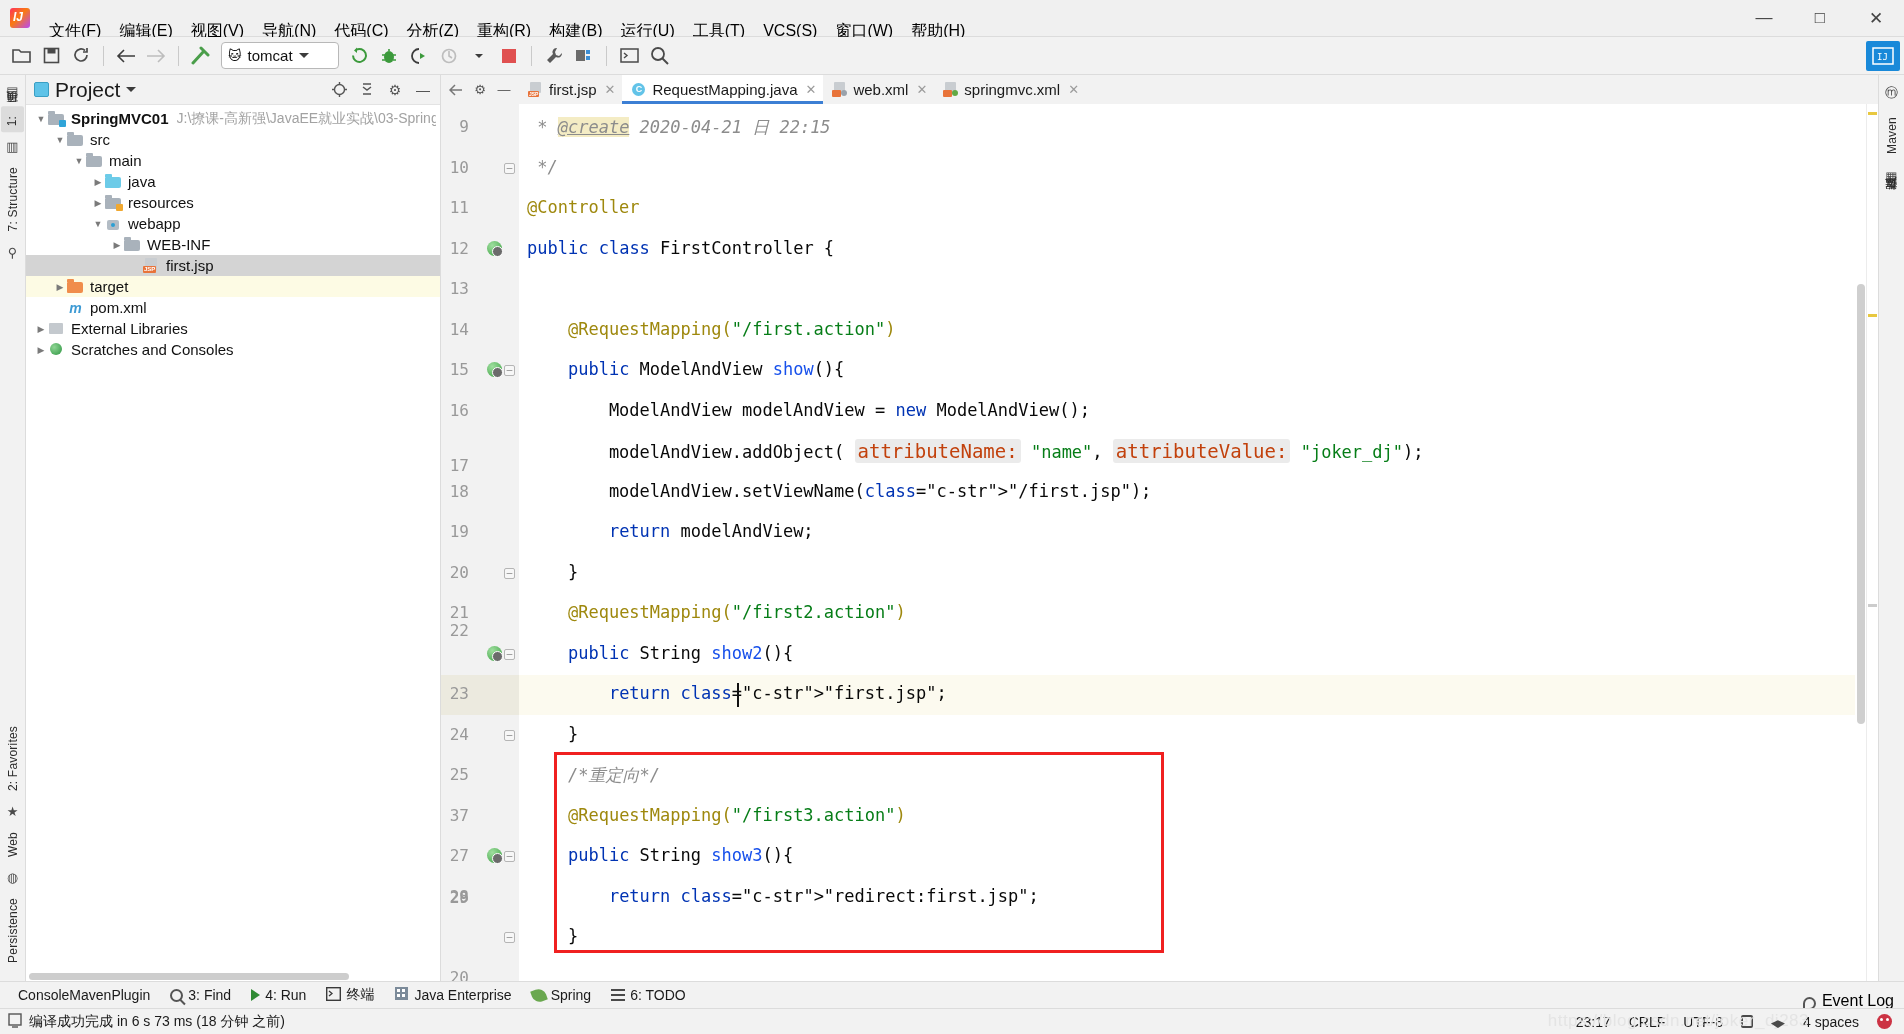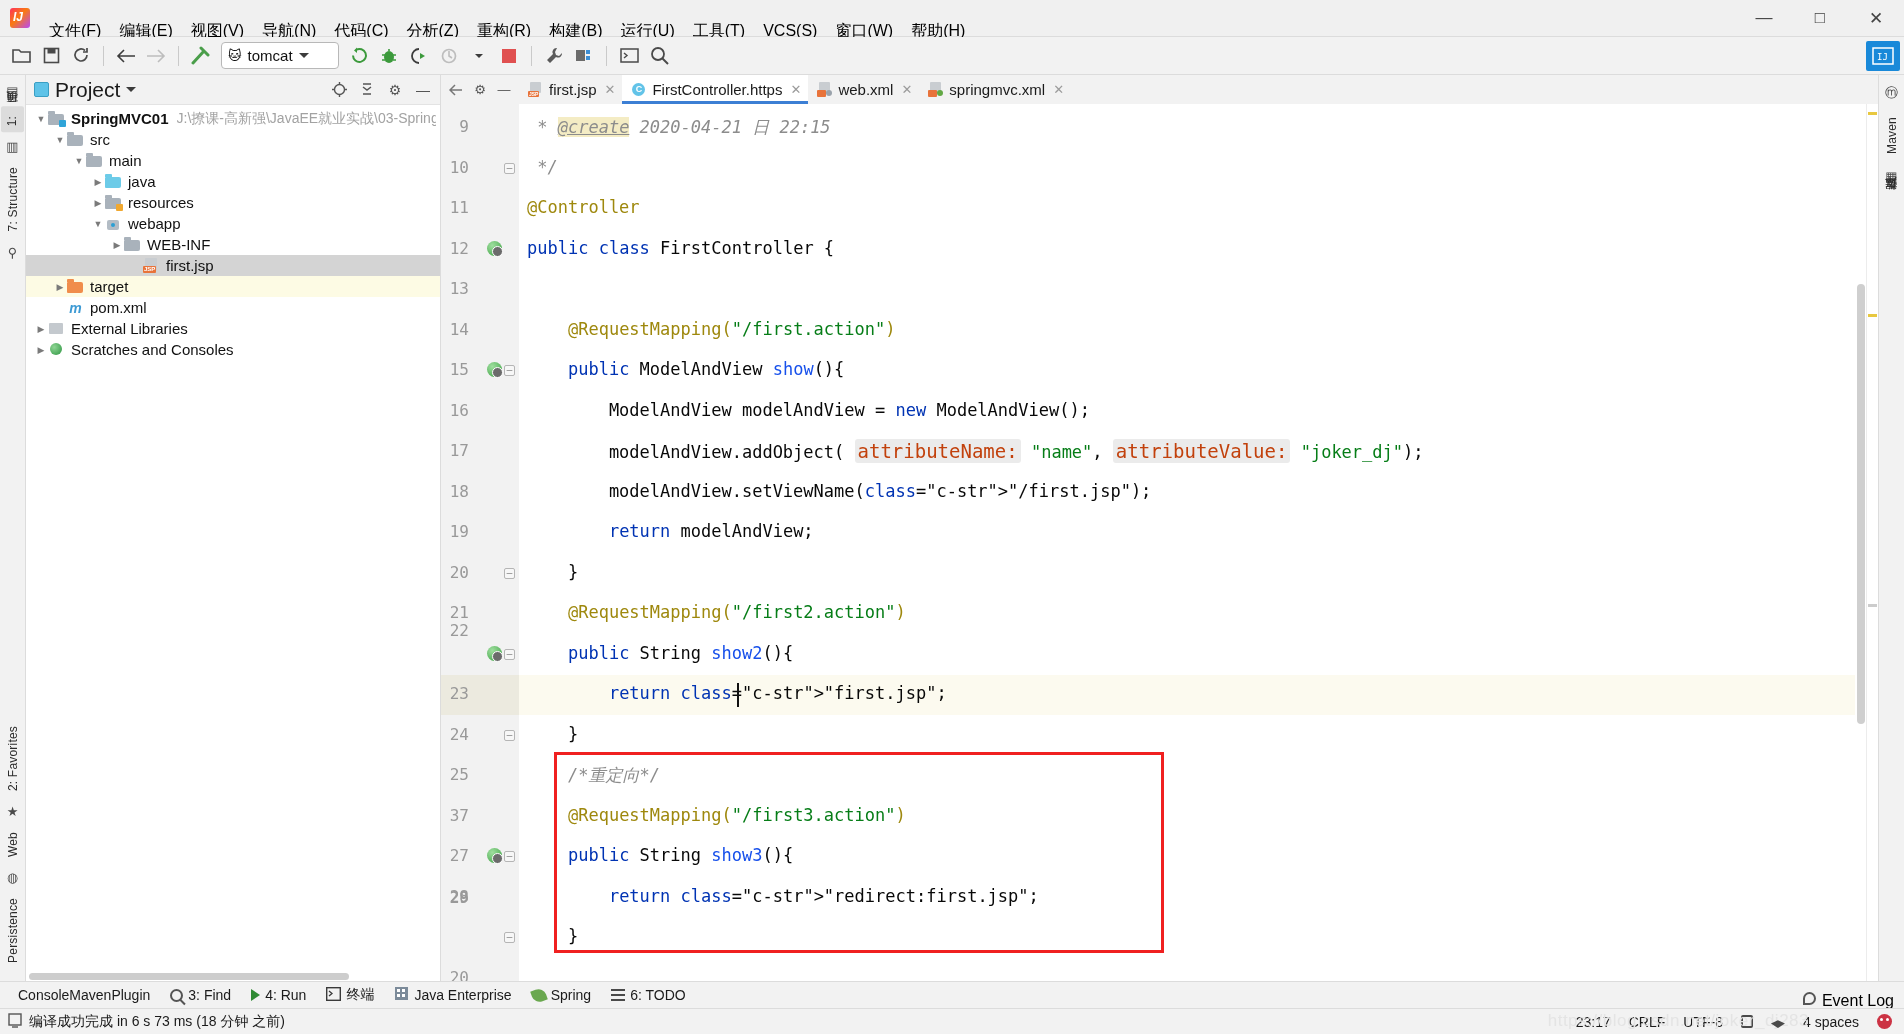--- a/index.html
+++ b/index.html
@@ -186,21 +186,21 @@
     width: 26px; flex: 0 0 26px; background: #f2f2f2; border-left: 1px solid #dcdcdc;
     display: flex; flex-direction: column; align-items: center; padding-top: 6px; gap: 6px;
   }
 
   
   .statusbar-tools {
     height: 27px; flex: 0 0 27px; background: #f2f2f2; border-top: 1px solid #dcdcdc;
     display: flex; align-items: center; padding-left: 8px; gap: 0;
   }
   .sb-item { display: flex; align-items: center; gap: 5px; padding: 0 10px; font-size: 14px; color: #1a1a1a; height: 22px; }
-  .sb-right { margin-left: auto; display: flex; align-items: flex-start; padding-right: 10px; gap: 6px; margin-top: 11px; }
+  .sb-right { margin-left: auto; display: flex; align-items: flex-end; padding-right: 10px; gap: 6px; margin-top: 11px; }
   .statusbar {
     height: 26px; flex: 0 0 26px; background: #f2f2f2; border-top: 1px solid #dcdcdc;
     display: flex; align-items: center; padding-left: 8px; font-size: 14px; color: #1a1a1a; position: relative;
   }
   .sb-msg { display: flex; align-items: center; gap: 7px; }
   .sb-meta { margin-left: auto; display: flex; align-items: center; gap: 18px; padding-right: 12px; font-size: 14px; }
   .watermark { position: absolute; right: 95px; top: 2px; font-size: 17px; color: #e4e4e4; letter-spacing: .5px; }
   .ico { display: inline-block; }
   .magnifier { width: 13px; height: 13px; border: 2px solid #555; border-radius: 50%; position: relative; }
   .magnifier::after { content:""; position:absolute; right:-5px; bottom:-3px; width:7px; height:2px; background:#555; transform: rotate(45deg); }
@@ -502,21 +502,21 @@
                 <span class="pg"></span>
                 <span class="tag">JSP</span>
               </span>
               <span>first.jsp</span>
               <span class="x">✕</span>
             </div>
             <div class="tab active">
               <span class="tabicon cls">
                 <span class="c">C</span>
               </span>
-              <span>FirstController.https</span>
+              <span>RequestMapping.java</span>
               <span class="x">✕</span>
             </div>
             <div class="tab">
               <span class="tabicon xml">
                 <span class="pg"></span>
                 <span class="tag"></span>
               </span>
               <span>web.xml</span>
               <span class="x">✕</span>
             </div>
@@ -542,21 +542,21 @@
               <div class="ring"></div>
             </div>
             <div class="ln" style="top: 175px;">13</div>
             <div class="ln" style="top: 215.5px;">14</div>
             <div class="ln" style="top: 256px;">15</div>
             <div class="gmark" style="top: 258px;">
               <div class="ring"></div>
             </div>
             <div class="gfold" style="top: 261px;">−</div>
             <div class="ln" style="top: 296.5px;">16</div>
-            <div class="ln" style="top: 337px;">17</div>
+            <div class="ln" style="top: 352px;">17</div>
             <div class="ln" style="top: 377.5px;">18</div>
             <div class="ln" style="top: 418px;">19</div>
             <div class="ln" style="top: 458.5px;">20</div>
             <div class="gfold" style="top: 463.5px;">−</div>
             <div class="ln" style="top: 499px;">21</div>
             <div class="ln" style="top: 517px;">22</div>
             <div class="gmark" style="top: 541.5px;">
               <div class="ring"></div>
             </div>
             <div class="gfold" style="top: 544.5px;">−</div>

